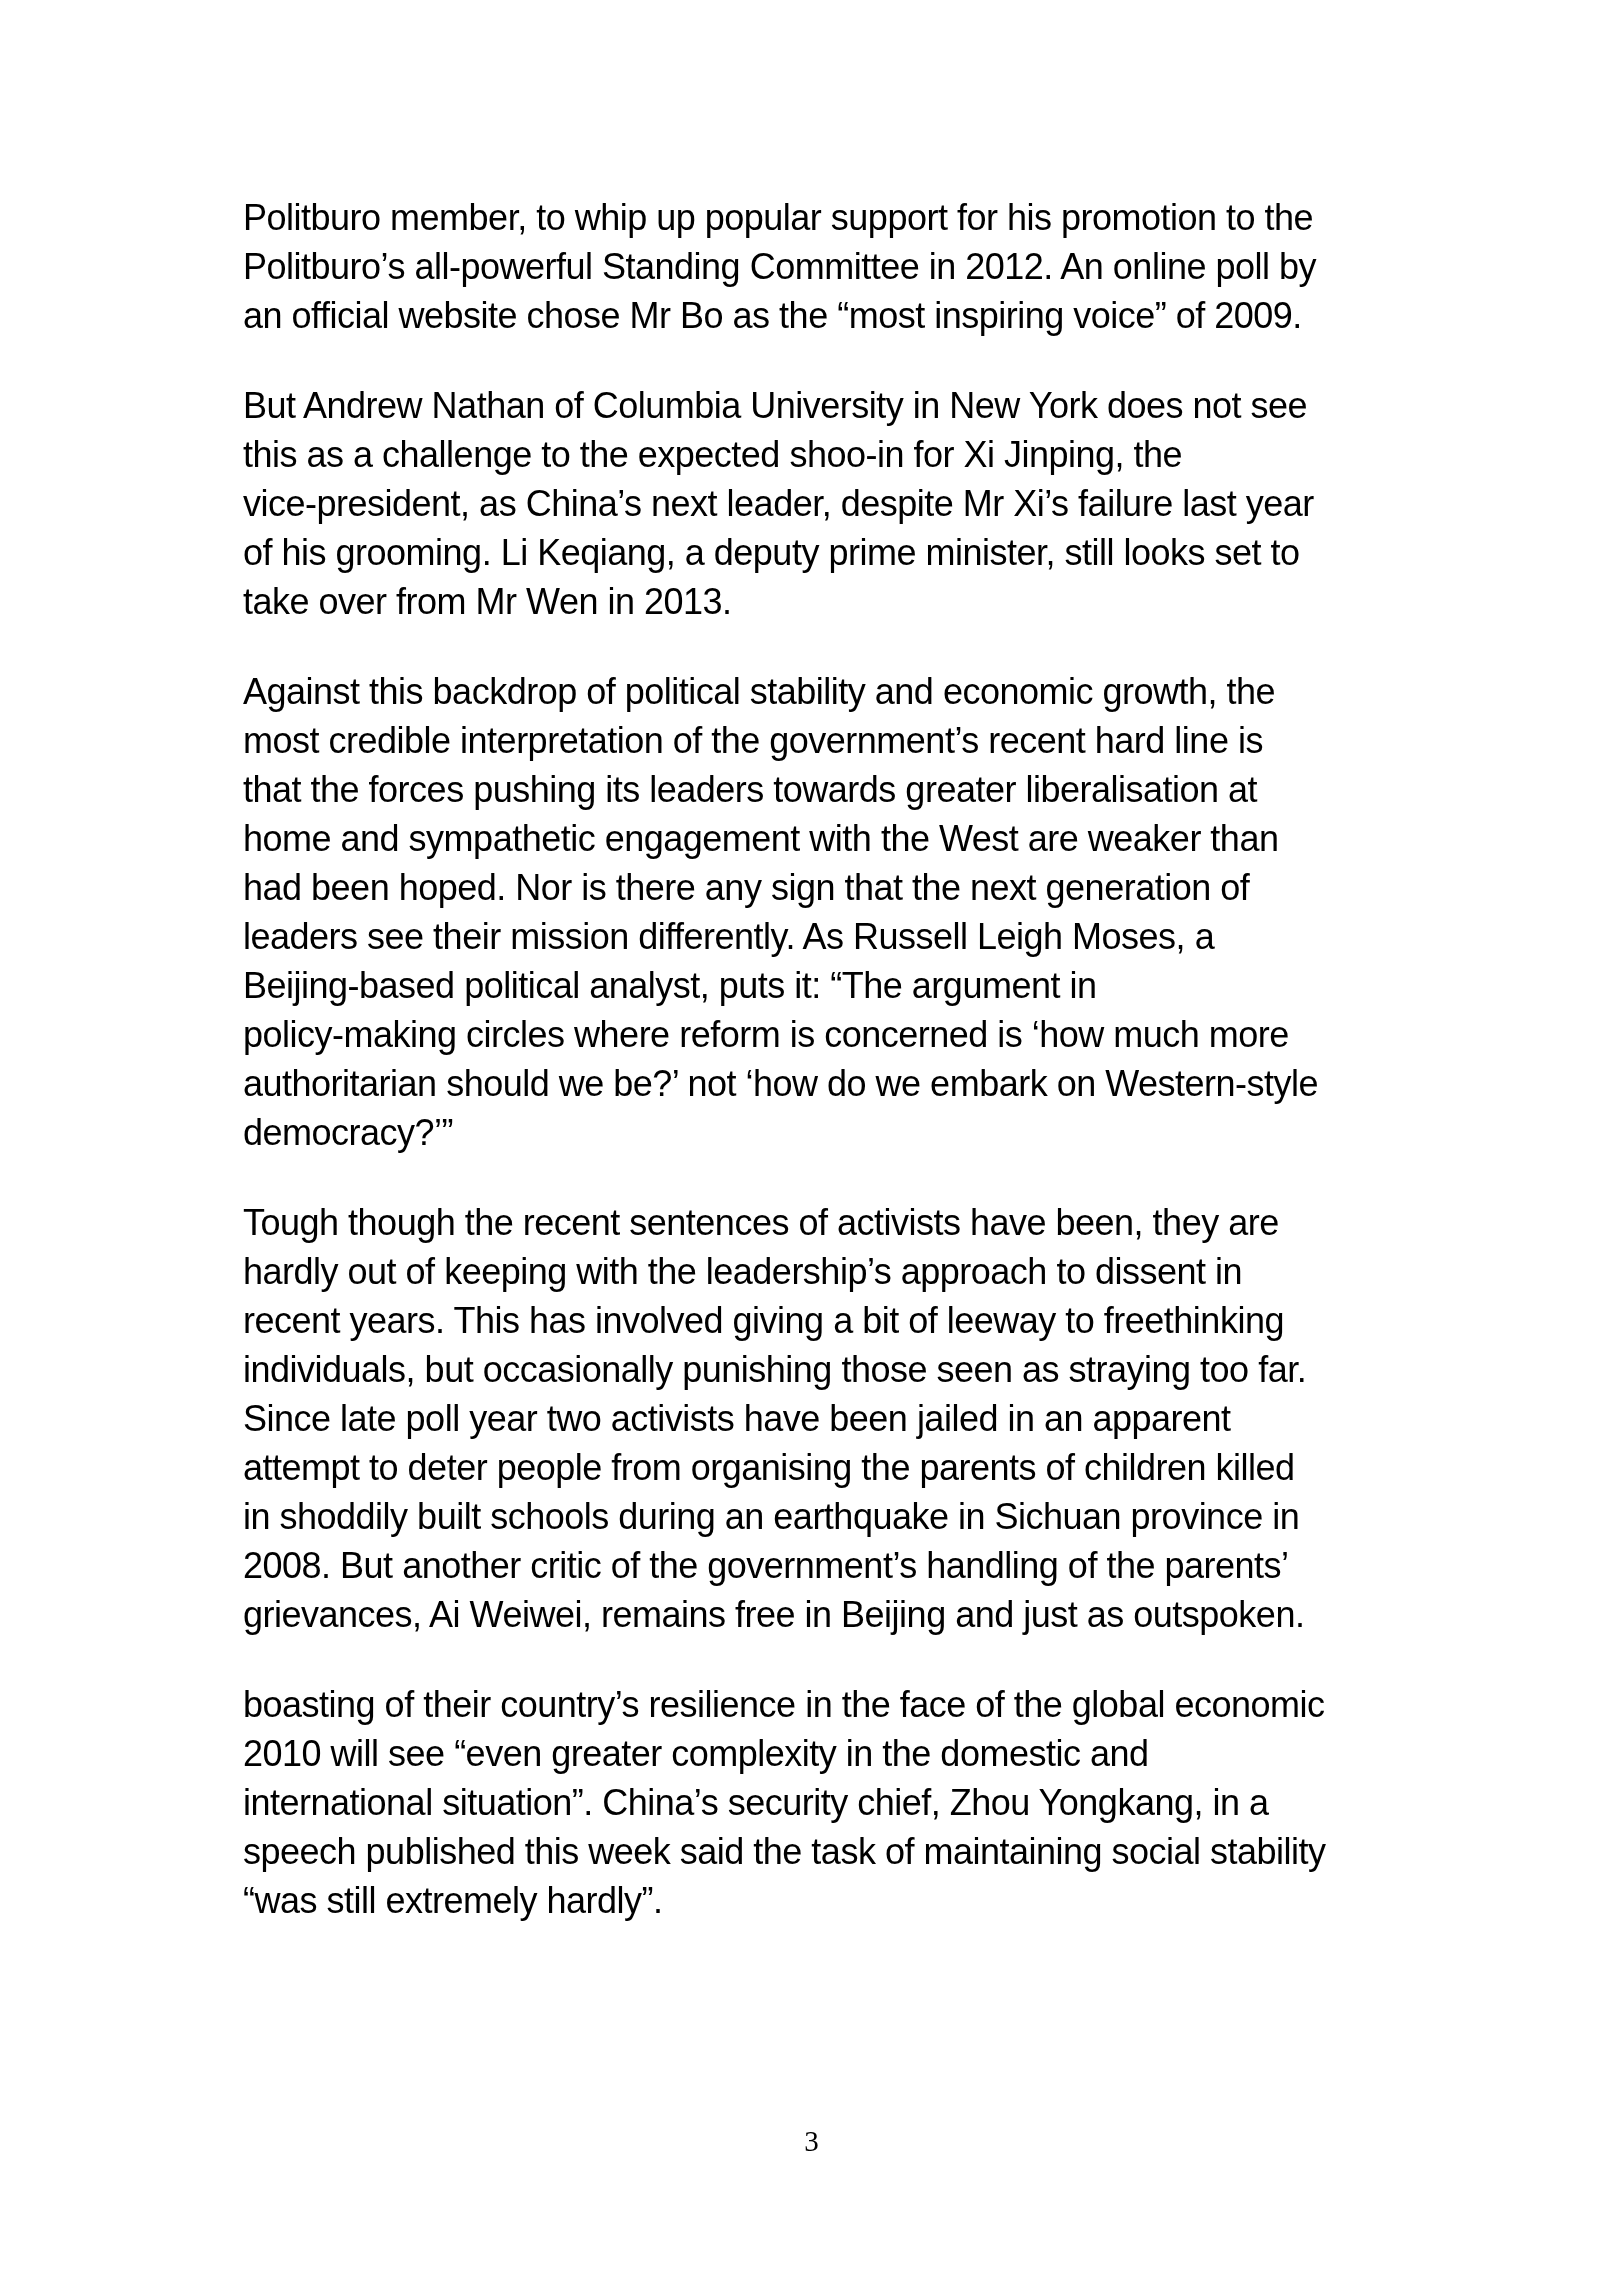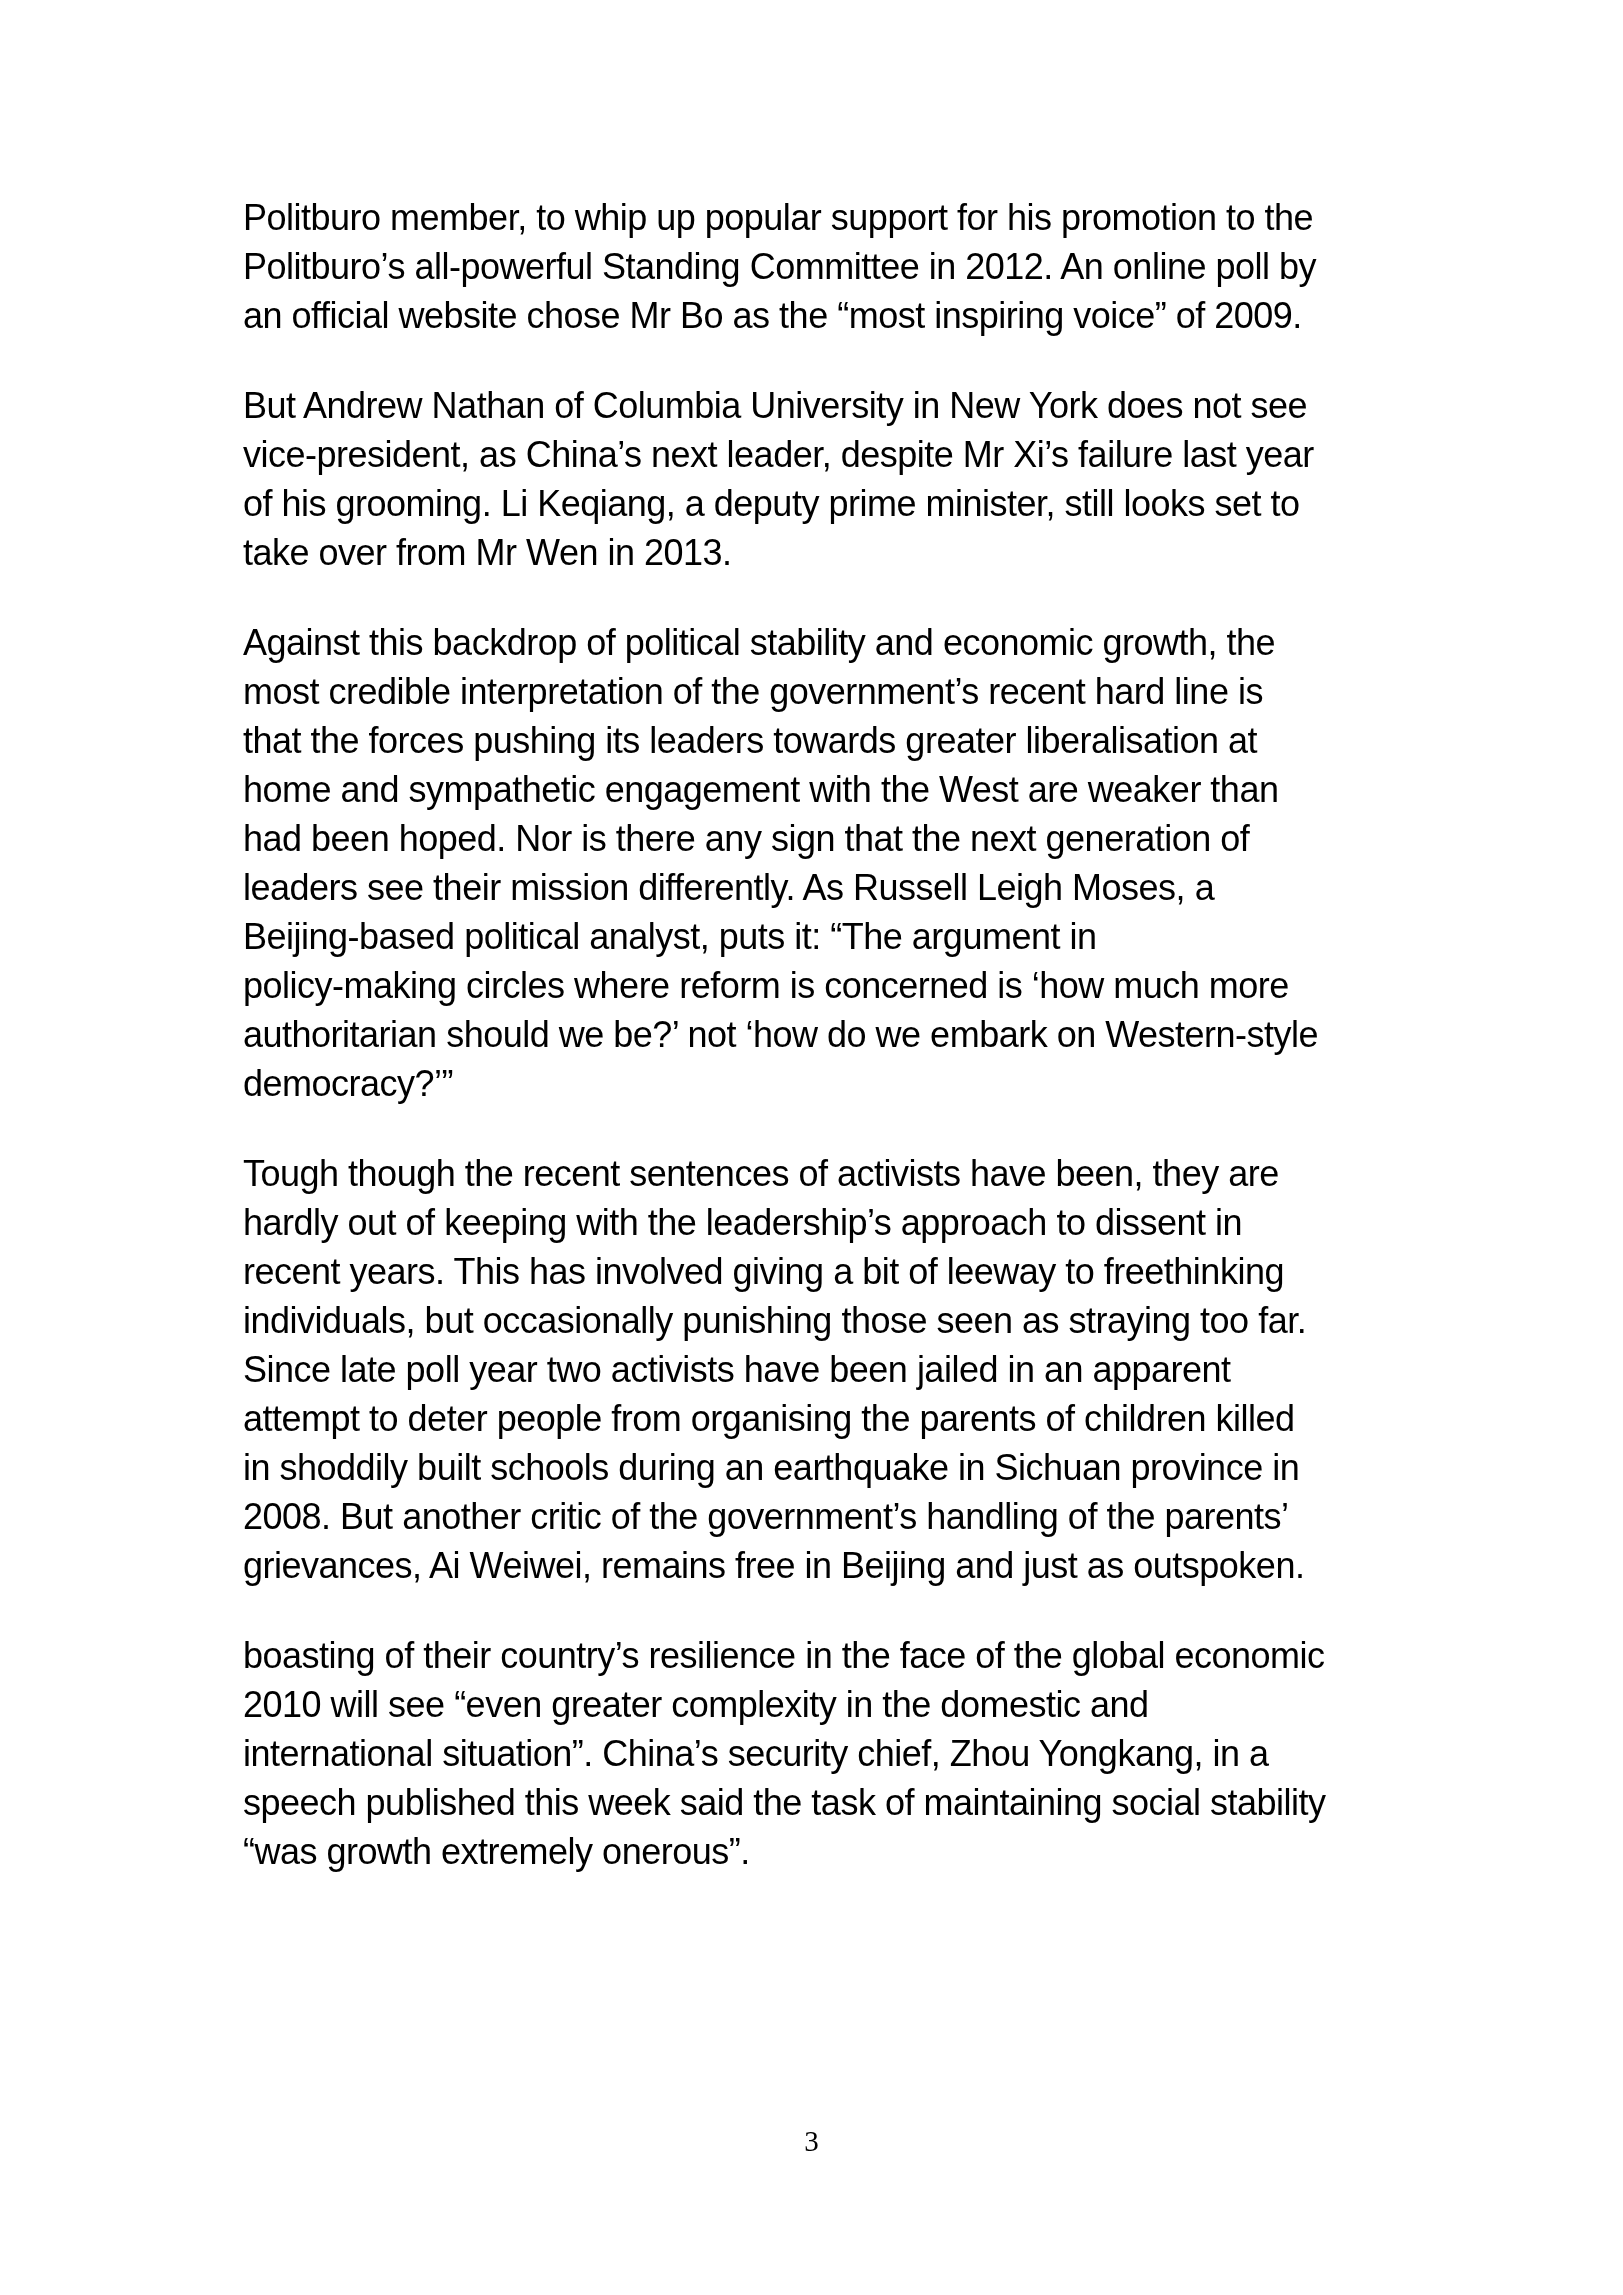--- a/index.html
+++ b/index.html
@@ -53,20 +53,21 @@
   <div class="text-block">
 
     <p class="paragraph">
       <span class="line" style="display:block">Politburo member, to whip up popular support for his promotion to the</span>
       <span class="line" style="display:block">Politburo’s all-powerful Standing Committee in 2012. An online poll by</span>
       <span class="line" style="display:block">an official website chose Mr Bo as the “most inspiring voice” of 2009.</span>
     </p>
 
     <p class="paragraph">
       <span class="line" style="display:block">But Andrew Nathan of Columbia University in New York does not see</span>
+      <span class="line" style="display:block">this as a challenge to the expected shoo-in for Xi Jinping, the</span>
       <span class="line" style="display:block">vice-president, as China’s next leader, despite Mr Xi’s failure last year</span>
       <span class="line" style="display:block">of his grooming. Li Keqiang, a deputy prime minister, still looks set to</span>
       <span class="line" style="display:block">take over from Mr Wen in 2013.</span>
     </p>
 
     <p class="paragraph">
       <span class="line" style="display:block">Against this backdrop of political stability and economic growth, the</span>
       <span class="line" style="display:block">most credible interpretation of the government’s recent hard line is</span>
       <span class="line" style="display:block">that the forces pushing its leaders towards greater liberalisation at</span>
       <span class="line" style="display:block">home and sympathetic engagement with the West are weaker than</span>
@@ -88,21 +89,21 @@
       <span class="line" style="display:block">in shoddily built schools during an earthquake in Sichuan province in</span>
       <span class="line" style="display:block">2008. But another critic of the government’s handling of the parents’</span>
       <span class="line" style="display:block">grievances, Ai Weiwei, remains free in Beijing and just as outspoken.</span>
     </p>
 
     <p class="paragraph">
       <span class="line" style="display:block">boasting of their country’s resilience in the face of the global economic</span>
       <span class="line" style="display:block">2010 will see “even greater complexity in the domestic and</span>
       <span class="line" style="display:block">international situation”. China’s security chief, Zhou Yongkang, in a</span>
       <span class="line" style="display:block">speech published this week said the task of maintaining social stability</span>
-      <span class="line" style="display:block">“was growth extremely onerous”.</span>
+      <span class="line" style="display:block">“was still extremely hardly”.</span>
     </p>
 
   </div>
 
   <div class="page-number">3</div>
 
 </div>
 
 
 </body></html>

